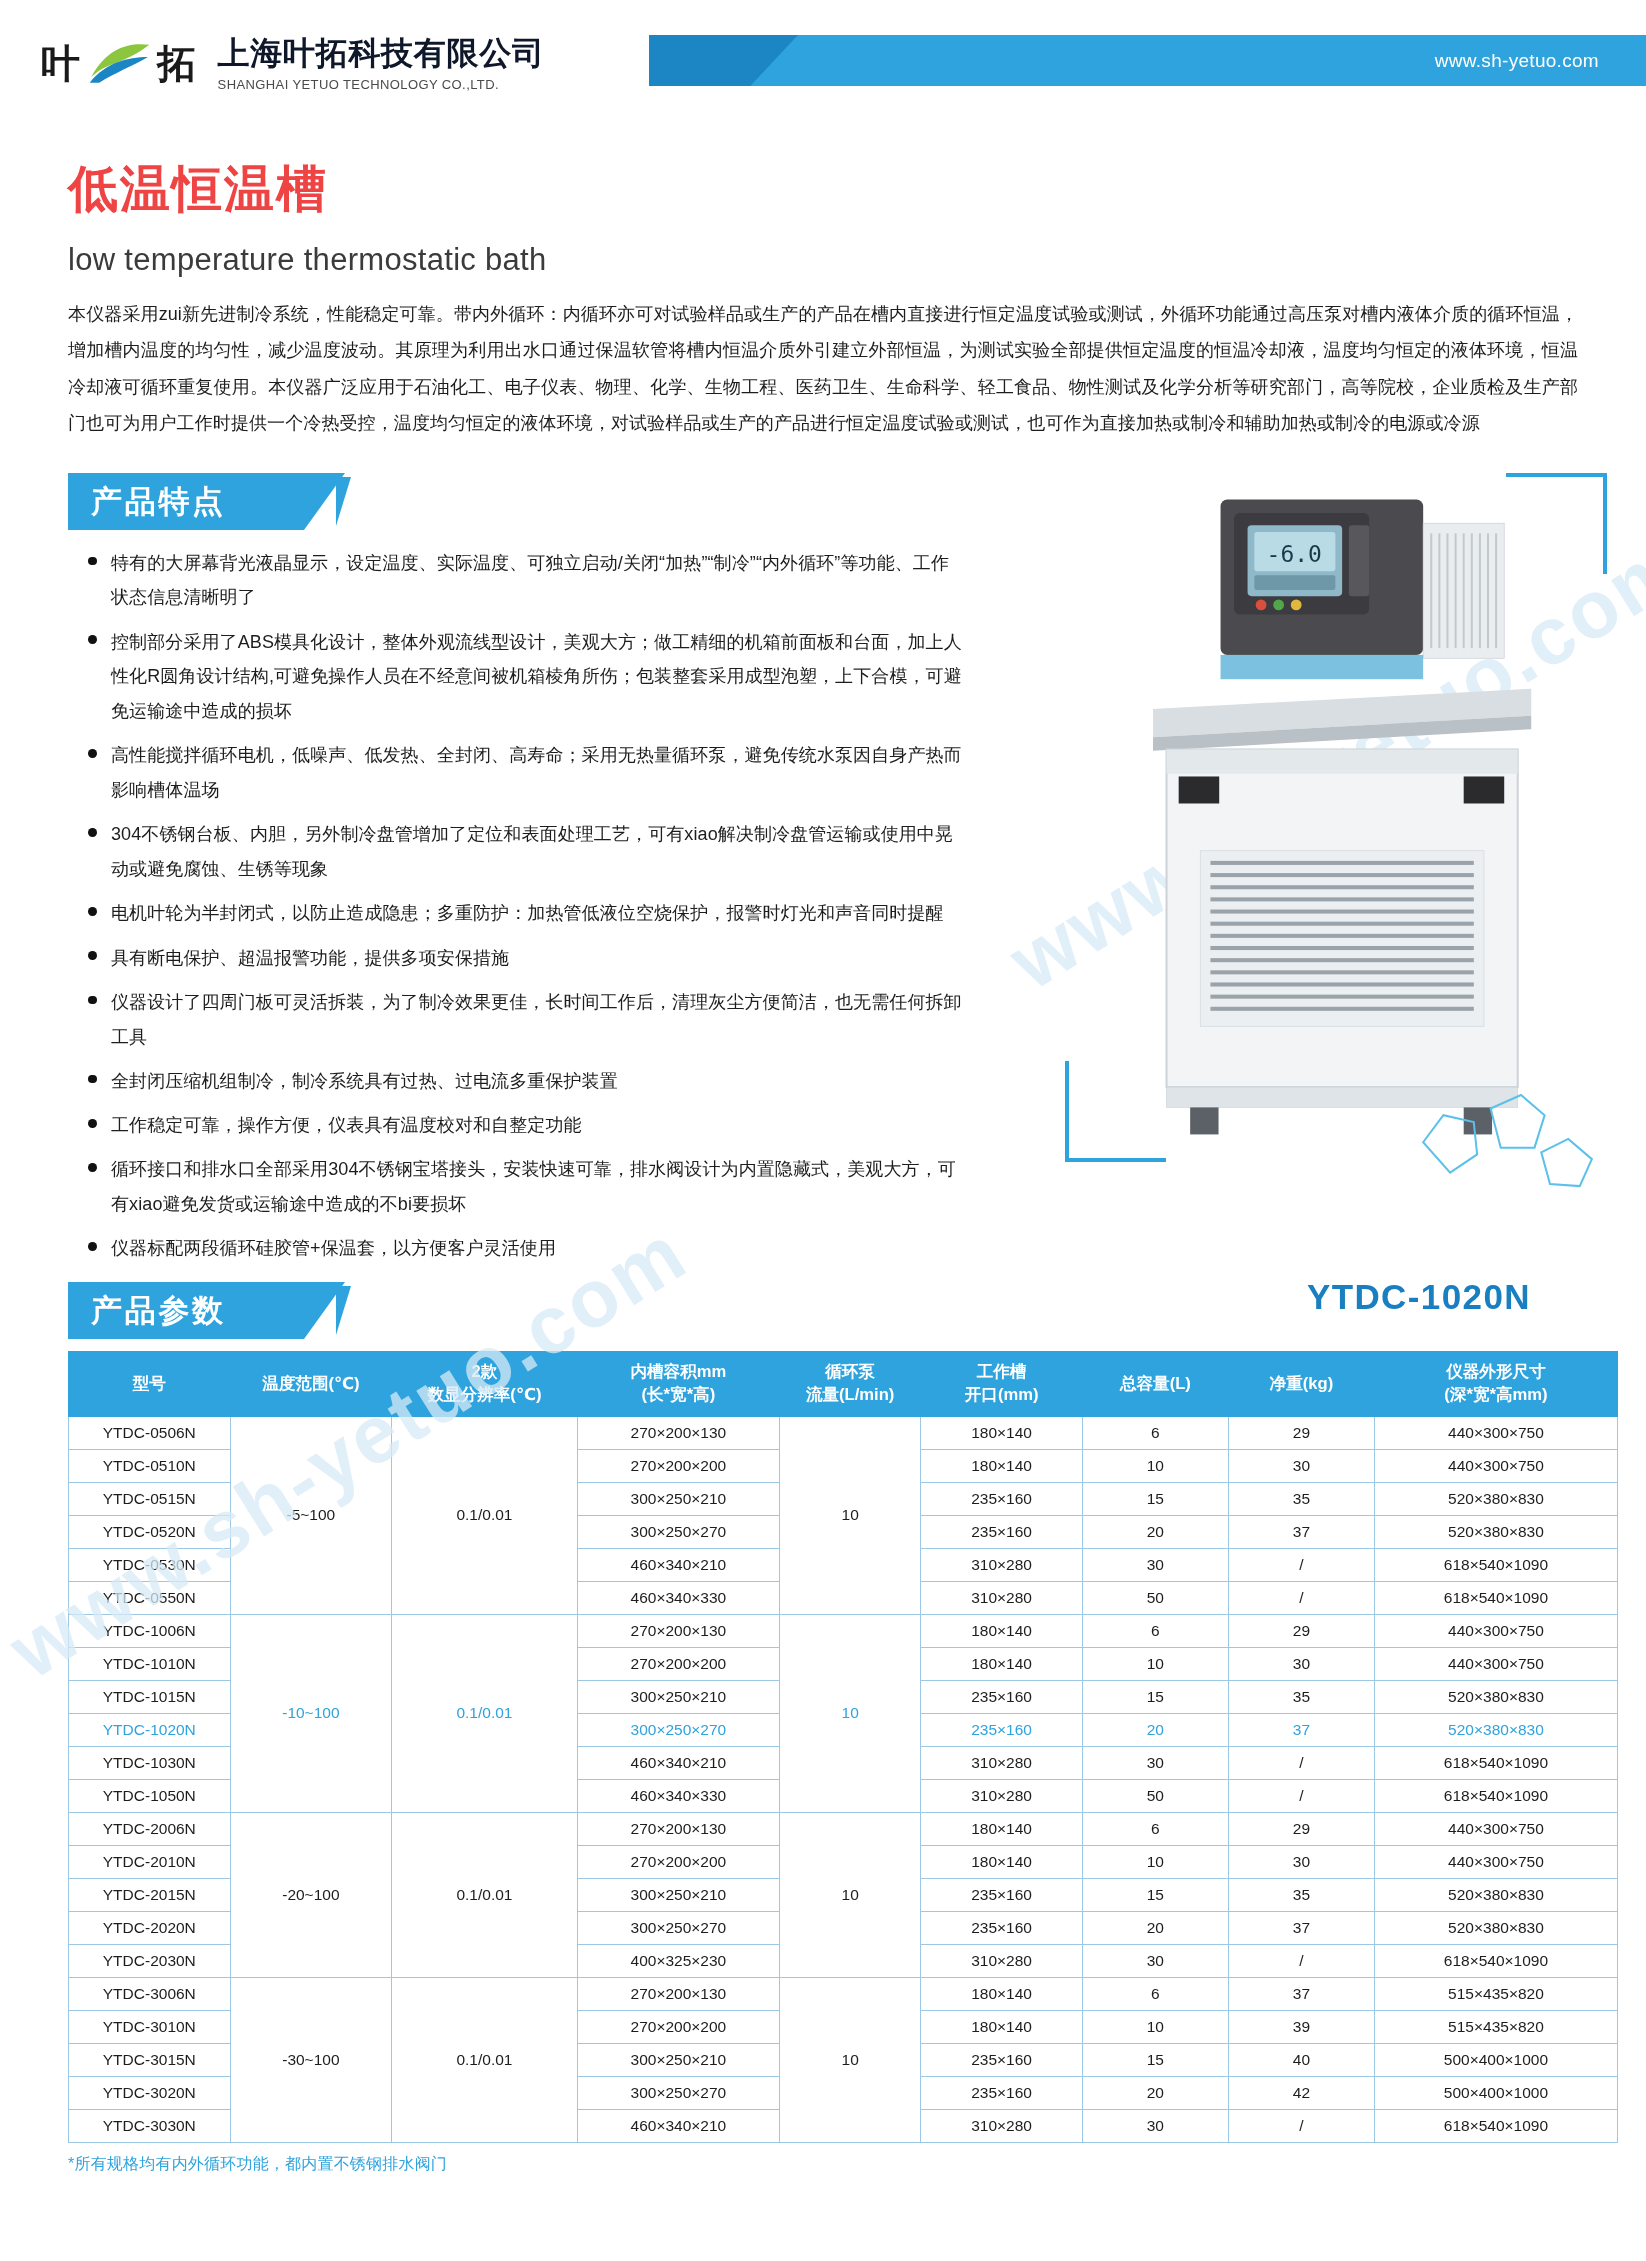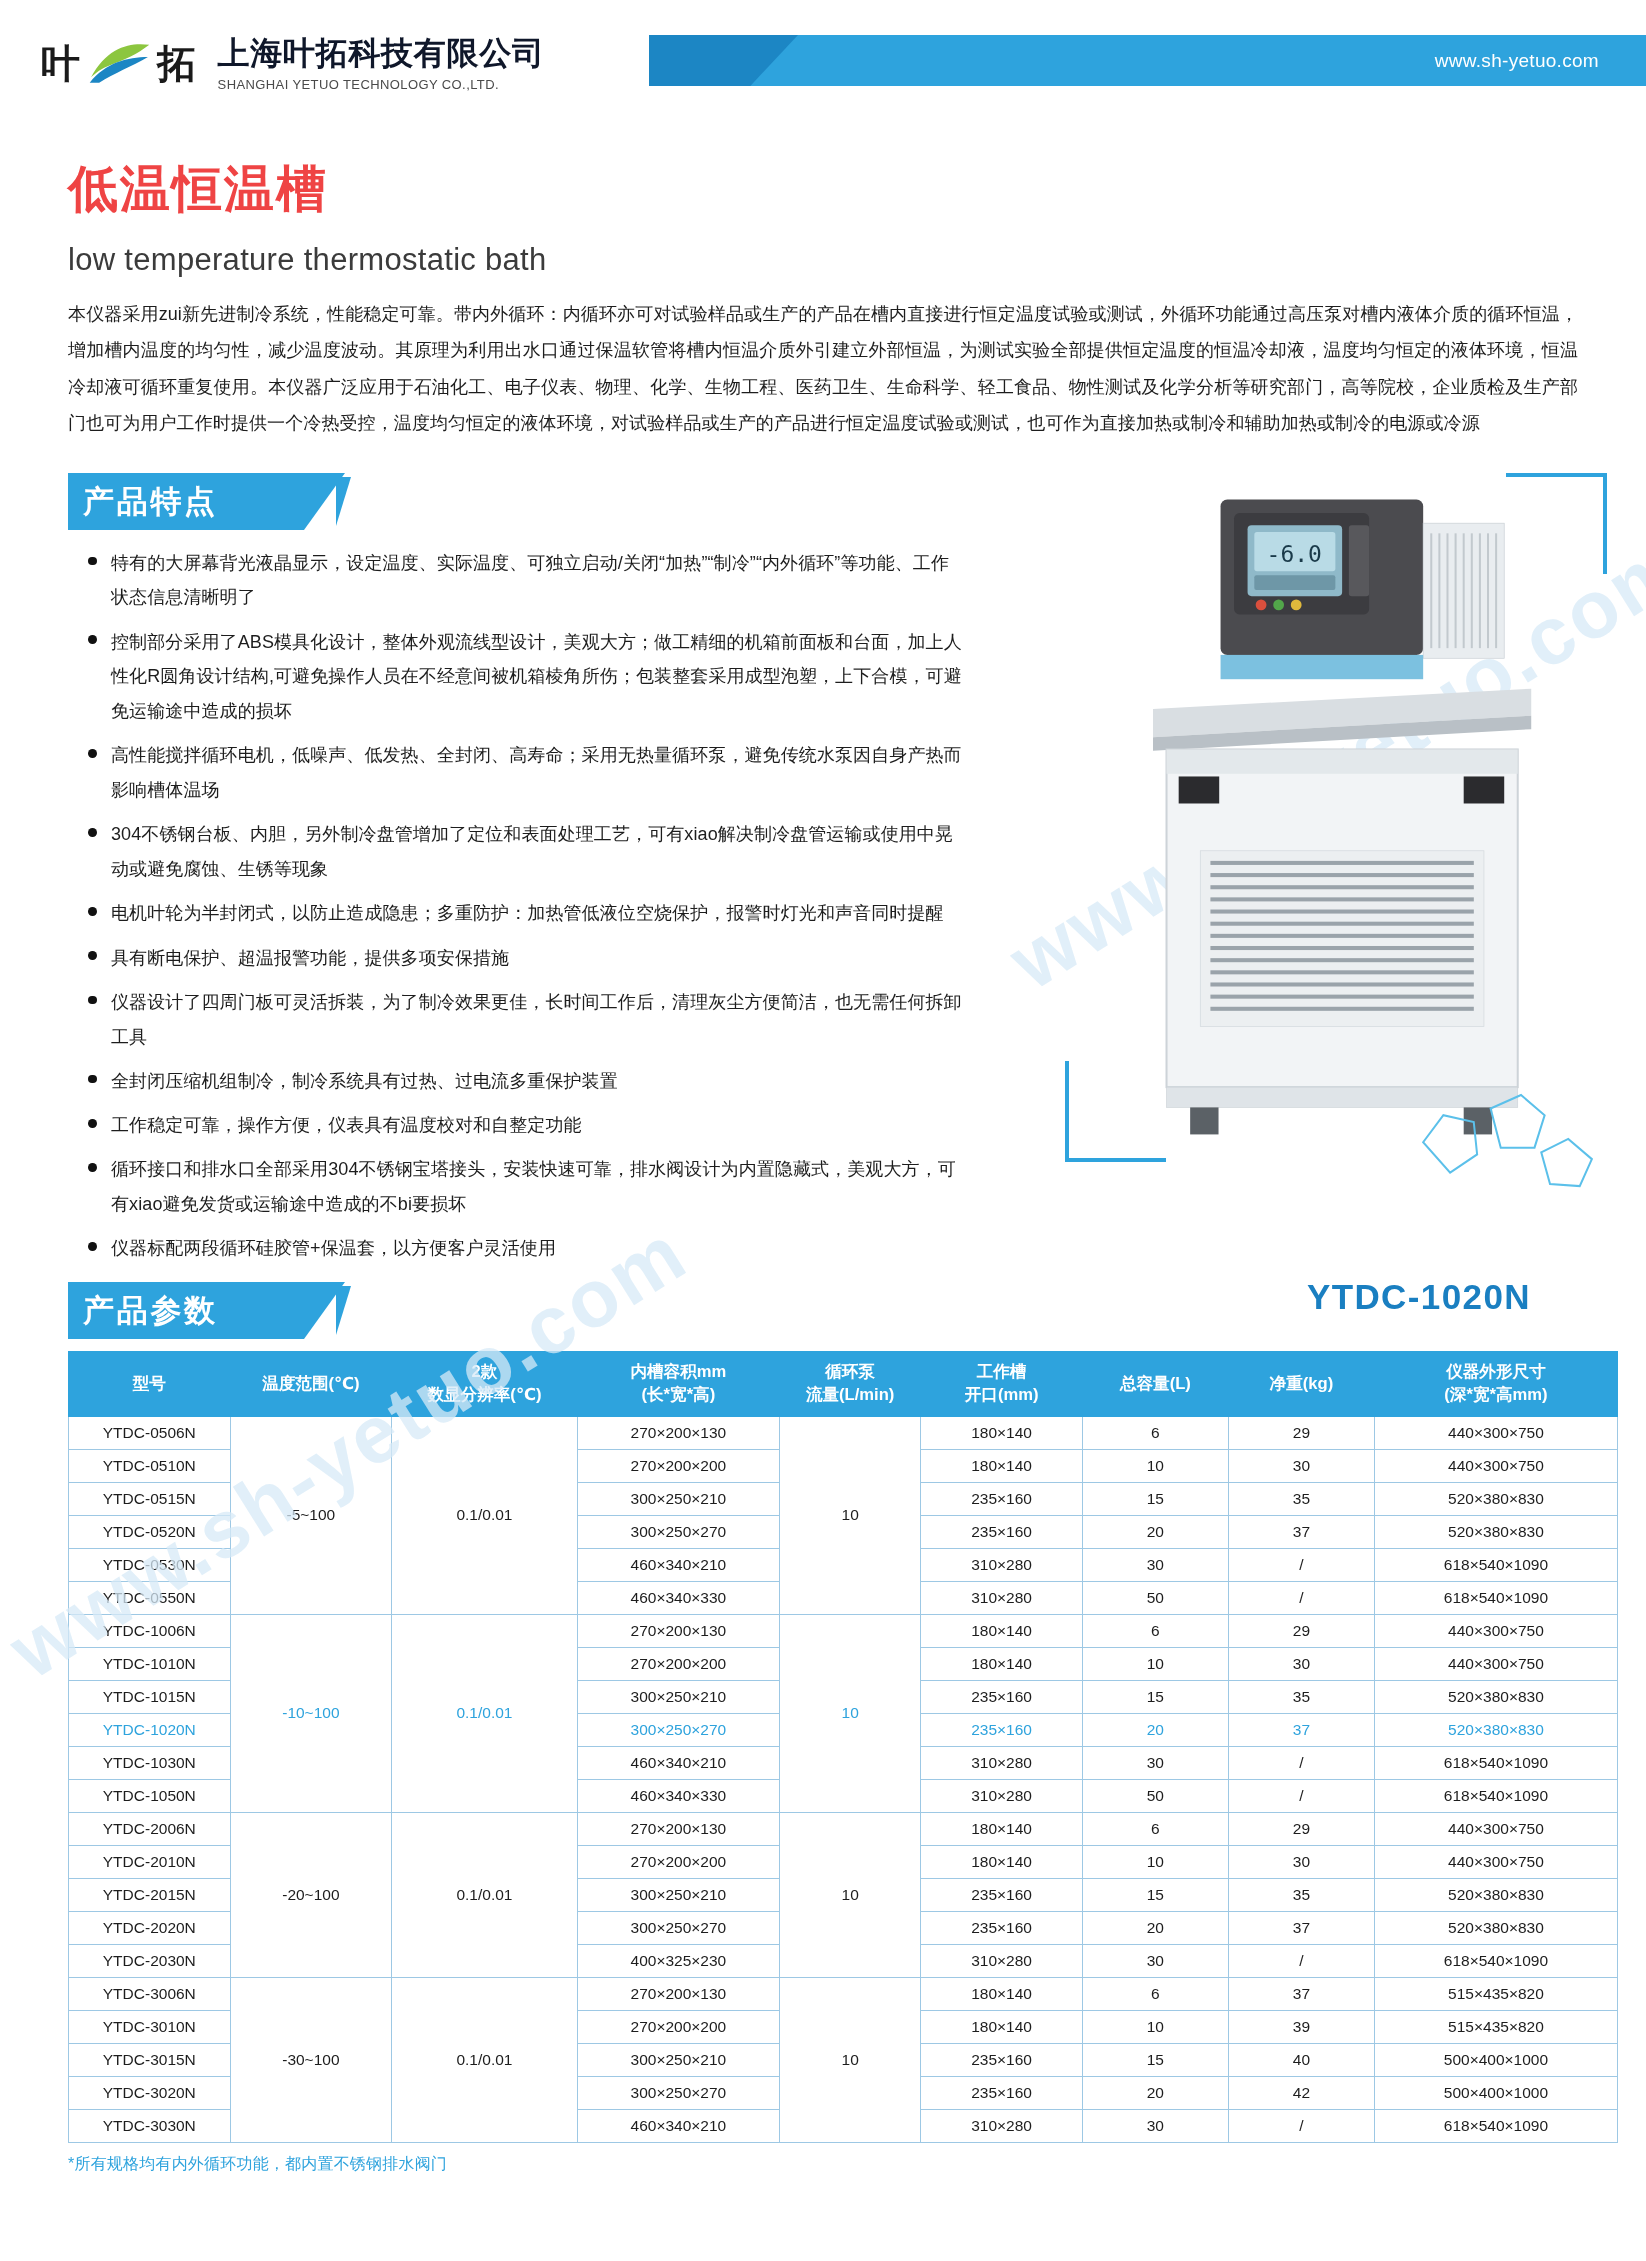--- a/index.html
+++ b/index.html
@@ -38,21 +38,21 @@
 
   .intro { margin:17.6px 68px 0 68px; font-size:18px; line-height:2.03; color:#1d1d1d; text-align:justify; letter-spacing:0.1px; }
 
   
   .sec-head { position:relative; height:57px; margin:31px 0 4px 68px; width:324px; }
   .sec-head .bar { position:absolute; left:0; top:0; height:57px; width:236px; background:#2ea3dd; }
   .sec-head .tri { position:absolute; left:236px; top:0; width:0; height:0;
       border-top:57px solid #2ea3dd; border-right:41px solid transparent; }
   .sec-head .slash1 { position:absolute; left:268px; top:4px; width:0;height:0;
       border-top:49px solid #2ea3dd; border-right:15px solid transparent; }
-  .sec-head .txt { position:absolute; left:15px; top:0; height:57px; line-height:57px; color:#fff; font-size:31px; font-weight:bold; letter-spacing:2.7px; }
+  .sec-head .txt { position:absolute; left:23px; top:0; height:57px; line-height:57px; color:#fff; font-size:31px; font-weight:bold; letter-spacing:2.7px; }
 
   
   .features { margin:16px 0 0 88px; width:878px; }
   .feat { display:flex; margin-bottom:9.5px; }
   .feat .dot { flex:0 0 23px; padding-top:10.8px; }
   .feat .dot i { display:block; width:8.8px; height:8.8px; border-radius:50%; background:#111; }
   .feat .txt { font-size:18px; line-height:1.93; color:#1d1d1d; letter-spacing:0.1px; }
 
   
   .product-area { position:absolute; right:27px; top:466px; width:561px; height:865px; }

